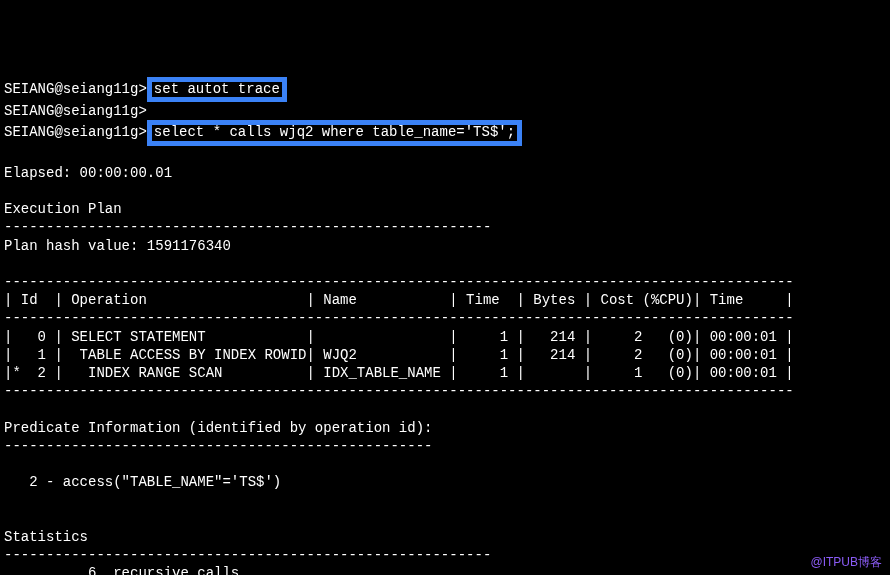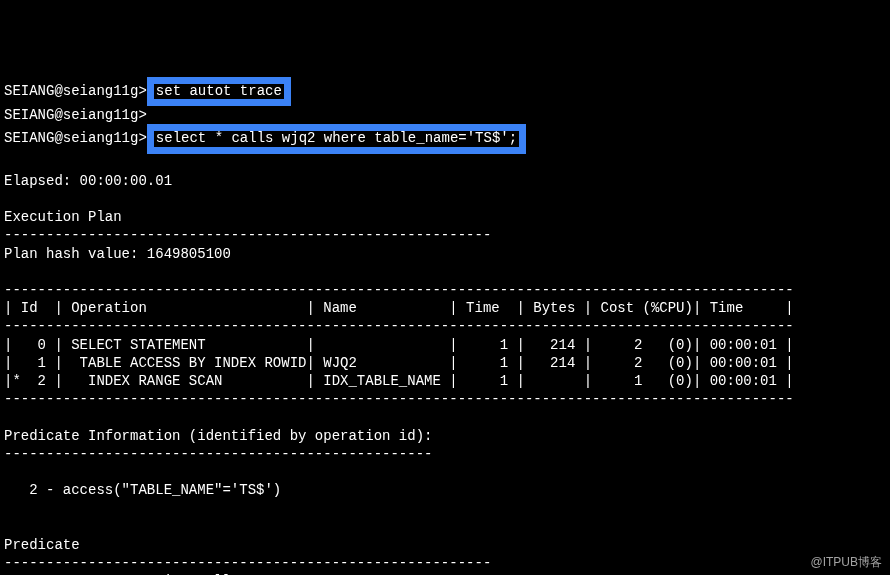--- a/index.html
+++ b/index.html
@@ -11,65 +11,65 @@
     margin: 0;
     padding: 4px;
     width: 890px;
     height: 575px;
     box-sizing: border-box;
     overflow: hidden;
     white-space: pre;
     position: relative;
   }
   .hl {
-    border: 7px solid #3b82f6;
+    border: 5px solid #3b82f6;
     padding: 0 2px;
     display: inline-block;
     line-height: 1.1;
     text-align: center;
   }
   .watermark {
     position: absolute;
     right: 8px;
     bottom: 4px;
-    color: #a3a3a3;
+    color: #8b5cf6;
     font-size: 12px;
     font-family: sans-serif;
   }
 </style>
 </head>
 <body>
 
 
 
 <div><span>SEIANG@seiang11g&gt;</span><span class="hl">set autot trace</span>
 <span>SEIANG@seiang11g&gt;</span>
 <span>SEIANG@seiang11g&gt;</span><span class="hl">select * calls wjq2 where table_name='TS$';</span>
 
 <span>Elapsed: 00:00:00.01</span>
 
 <span>Execution Plan</span>
 <span>----------------------------------------------------------</span>
-<span>Plan hash value: 1649805100</span>
+<span>Plan hash value: 1591176340</span>
 
 <span>----------------------------------------------------------------------------------------------</span>
 <span>| Id  | Operation                   | Name           | Time  | Bytes | Cost (%CPU)| Time     |</span>
 <span>----------------------------------------------------------------------------------------------</span>
 <span>|   0 | SELECT STATEMENT            |                |     1 |   214 |     2   (0)| 00:00:01 |</span>
 <span>|   1 |  TABLE ACCESS BY INDEX ROWID| WJQ2           |     1 |   214 |     2   (0)| 00:00:01 |</span>
 <span>|*  2 |   INDEX RANGE SCAN          | IDX_TABLE_NAME |     1 |       |     1   (0)| 00:00:01 |</span>
 <span>----------------------------------------------------------------------------------------------</span>
 
 <span>Predicate Information (identified by operation id):</span>
 <span>---------------------------------------------------</span>
 
 <span>   2 - access("TABLE_NAME"='TS$')</span>
 
 
-<span>Predicate</span>
+<span>Statistics</span>
 <span>----------------------------------------------------------</span>
 <span>          6  recursive calls</span>
 <span>          0  db block gets</span>
 
 
 
 
 
 
 

